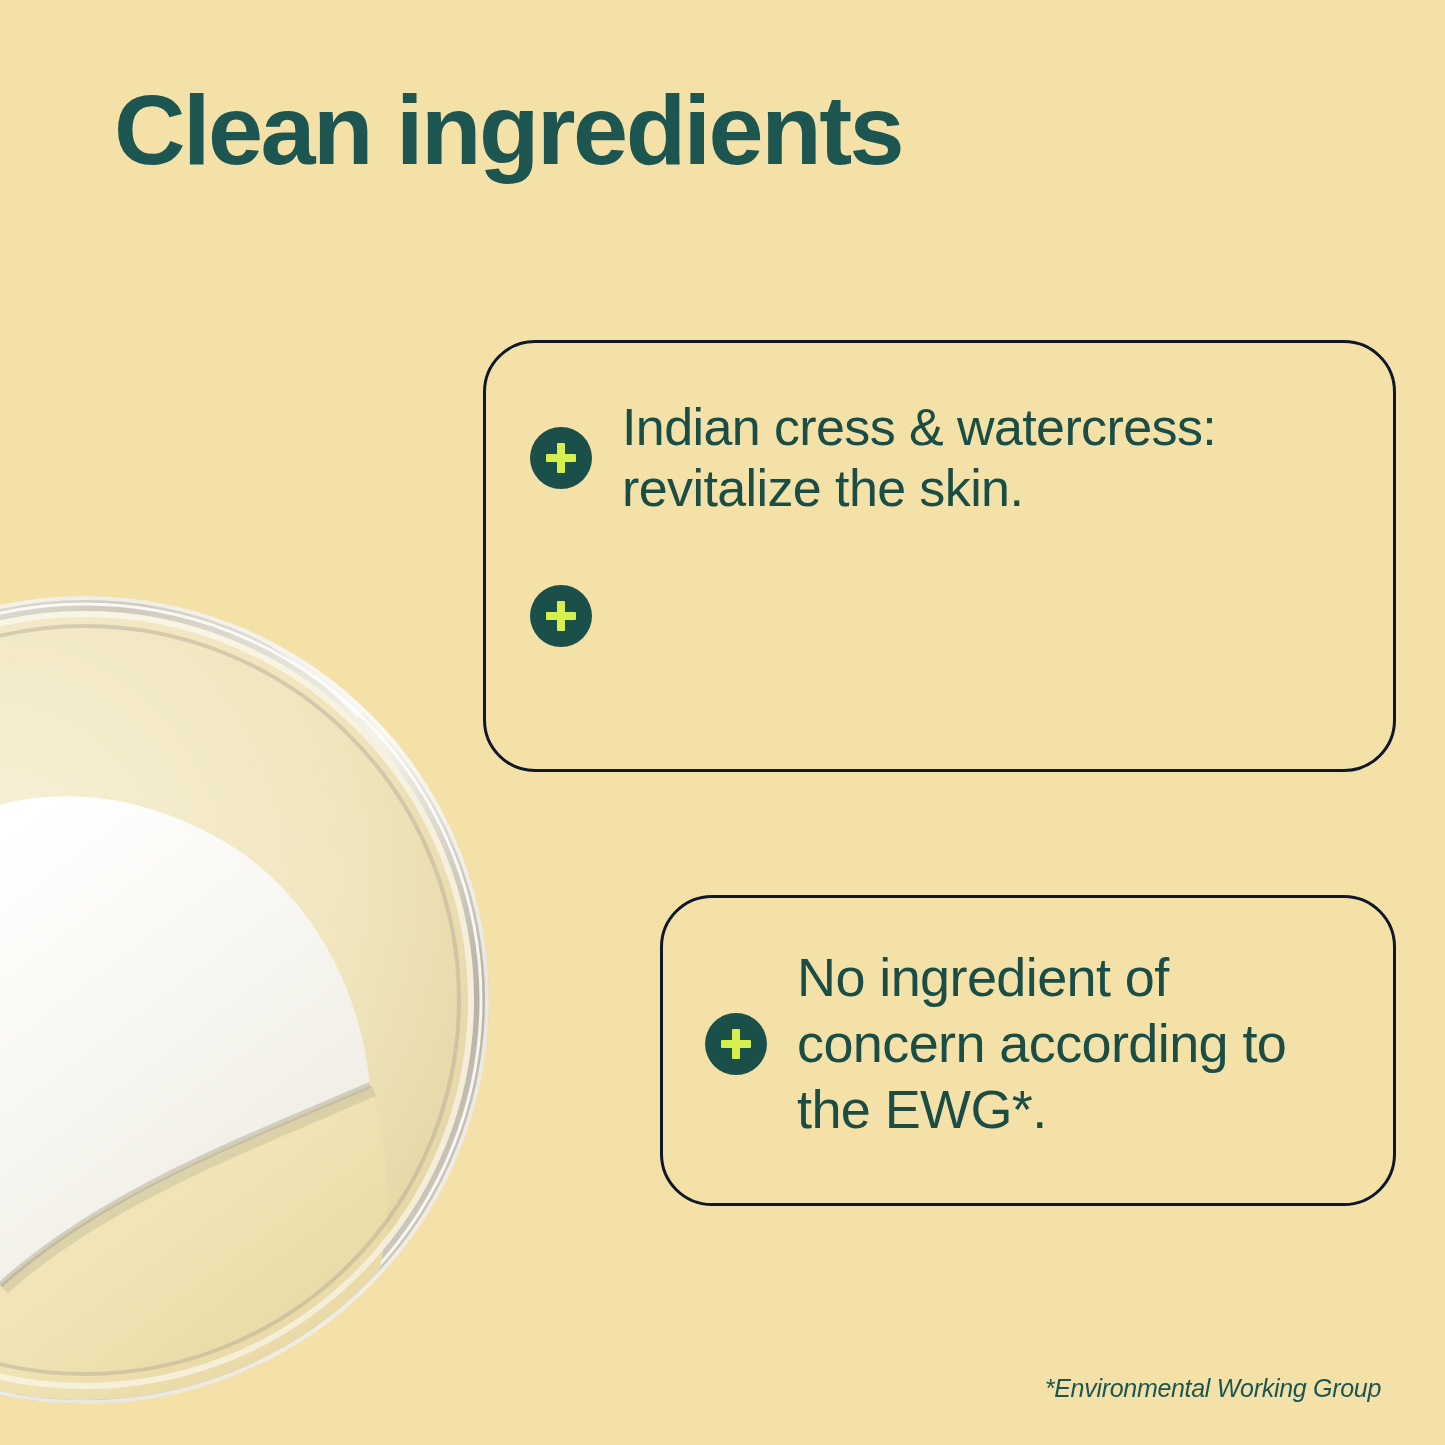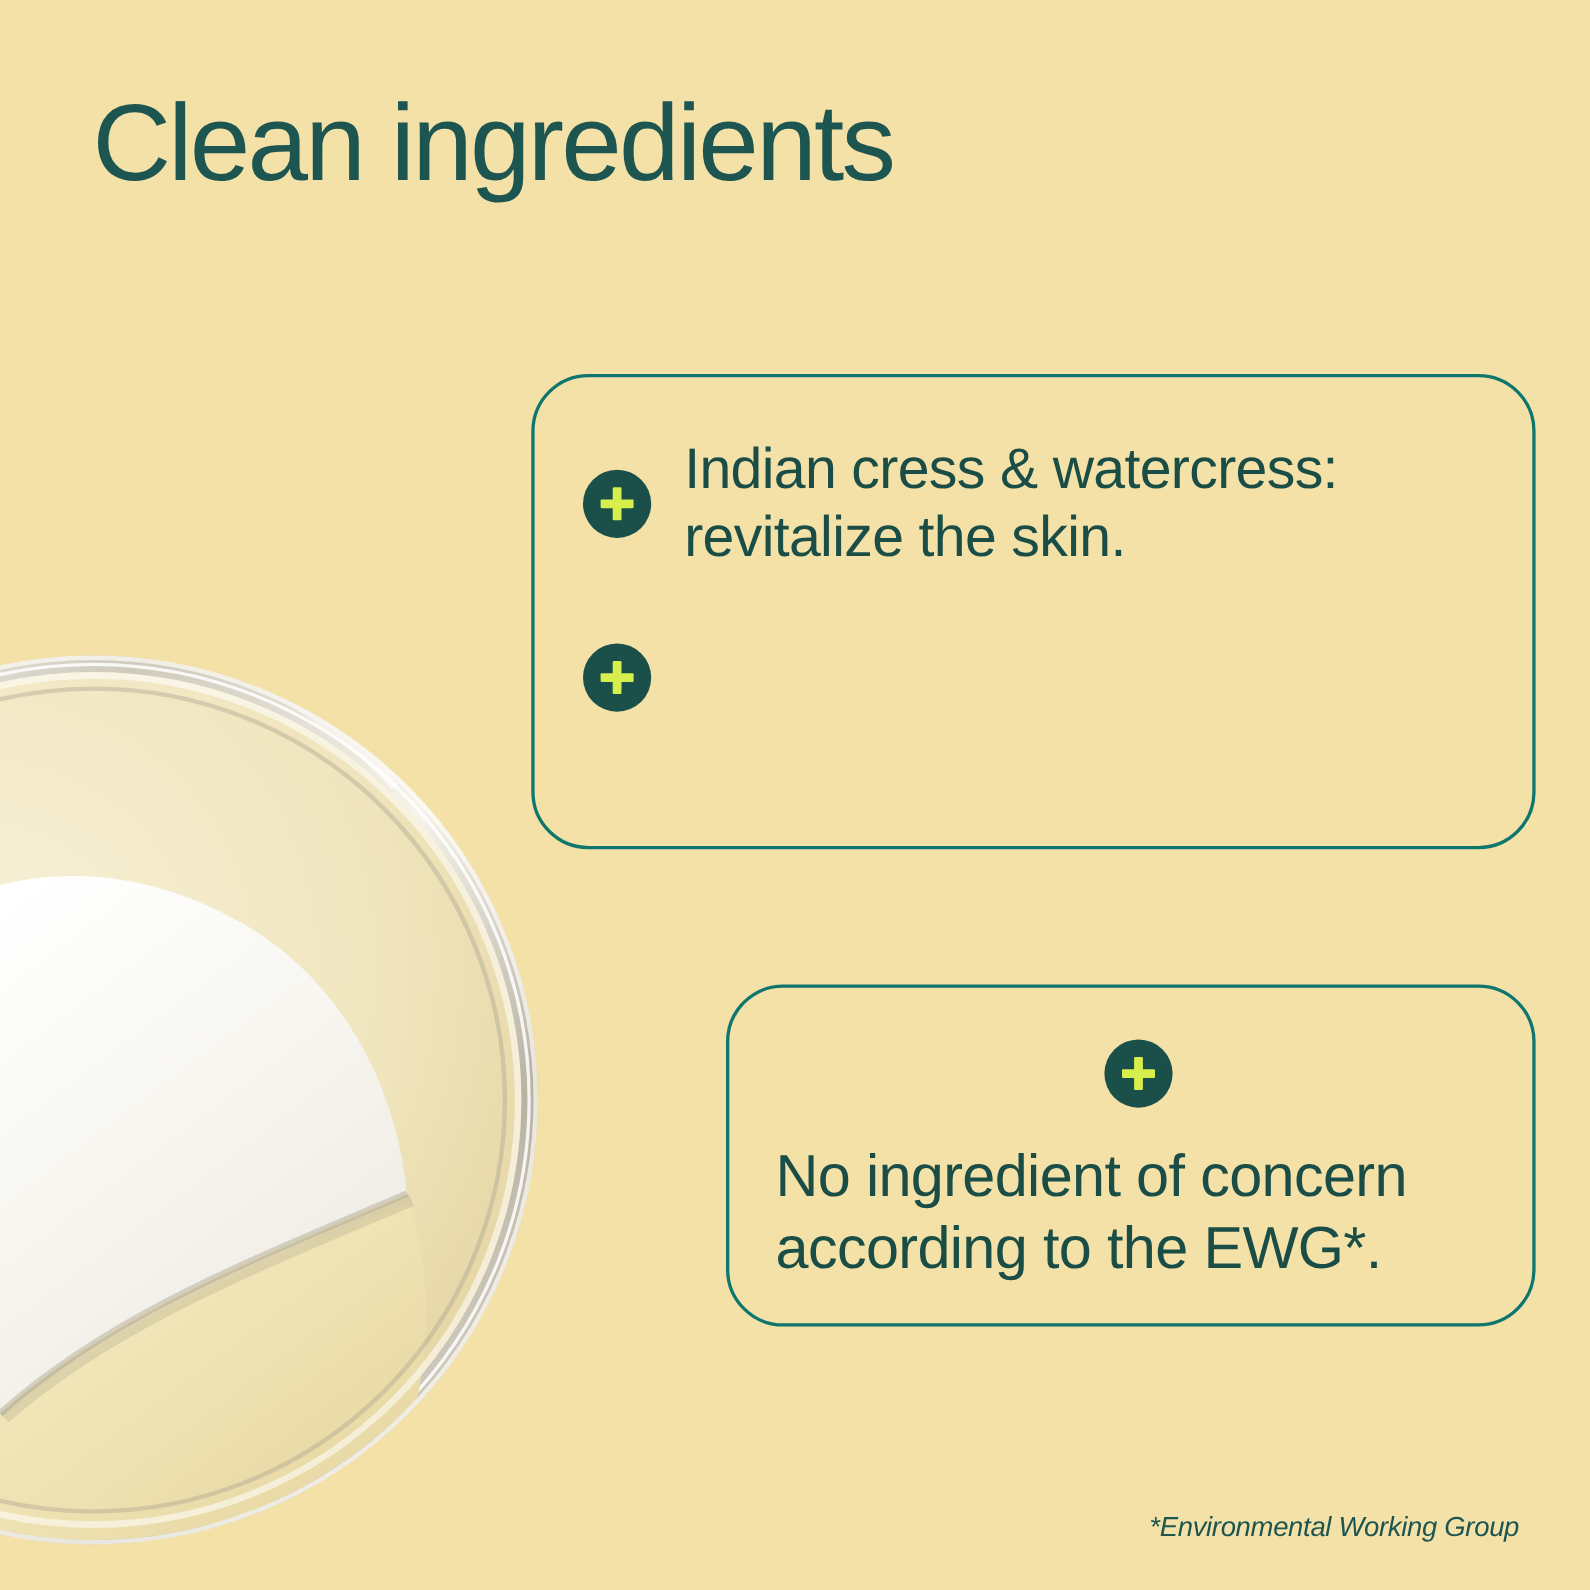--- a/index.html
+++ b/index.html
@@ -15,56 +15,56 @@
   #canvas {
     position:relative;
     width:1445px; height:1445px;
     background:#f4e1a8;
     overflow:hidden;
   }
 
   
   #page-title {
     position:absolute;
-    left:84px; top:78px;
+    left:114px; top:78px;
     font-size:99px;
-    font-weight:normal;
+    font-weight:bold;
     letter-spacing:-2.5px;
     color:#1d5550;
     line-height:1.05;
     white-space:nowrap;
   }
 
   
   #product-photo {
     position:absolute;
     left:-330px; top:585px;
     width:830px; height:830px;
     pointer-events:none;
   }
 
   
   .info-card {
     position:absolute;
-    border:3px solid #0f766e;
+    border:3px solid #0f172a;
     border-radius:52px;
     background:transparent;
   }
   #card-ingredients { left:483px; top:340px; width:913px; height:432px; }
   #card-ewg        { left:660px; top:895px; width:736px; height:311px; }
 
   .bullet-row {
     position:absolute;
     display:flex;
     align-items:center;
     gap:30px;
   }
   #bullet-row-0 { left:44px; top:54px;  width:835px; }
   #bullet-row-1 { left:44px; top:242px; width:835px; }
-  #bullet-row-2 { left:42px; top:47px;  width:660px;flex-direction:column; }
+  #bullet-row-2 { left:42px; top:47px;  width:660px; }
 
   .plus-badge {
     flex:0 0 auto;
     width:62px; height:62px;
     border-radius:50%;
     background:#1a4f4a;
     position:relative;
   }
   .plus-badge::before,
   .plus-badge::after {

